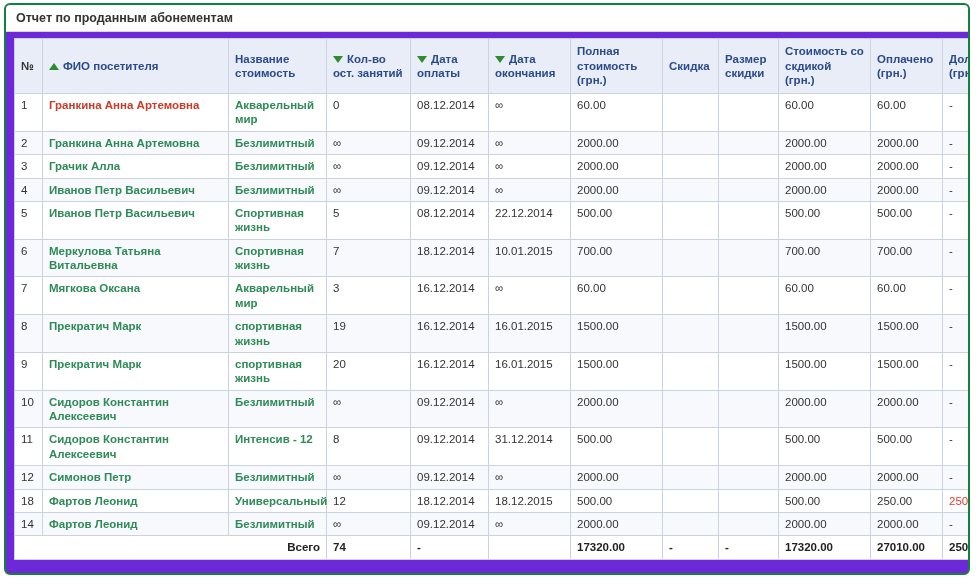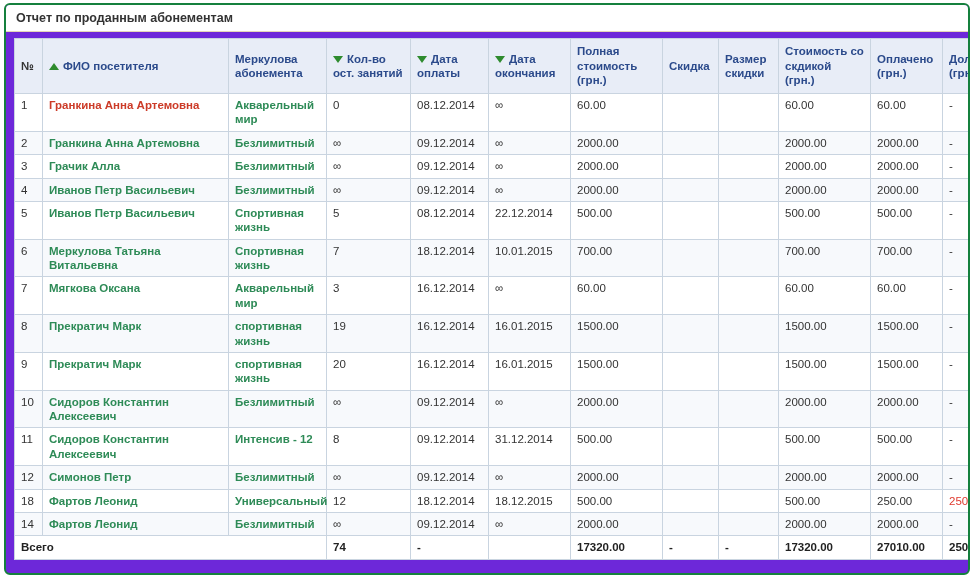--- a/index.html
+++ b/index.html
@@ -105,21 +105,21 @@
     color: #e03a2f;
   }
   tfoot td {
     background: #ffffff;
     font-weight: bold;
     border: 1px solid #c9d4e0;
     font-size: 11.5px;
     color: #222222;
   }
   tfoot td.total-label {
-    text-align: left;
+    text-align: right;
   }
   .col-n { width: 28px; }
   .col-fio { width: 186px; }
   .col-abon { width: 98px; }
   .col-kol { width: 84px; }
   .col-dop { width: 78px; }
   .col-dok { width: 82px; }
   .col-full { width: 92px; }
   .col-disc { width: 56px; }
   .col-discsize { width: 60px; }
@@ -146,21 +146,21 @@
           <col class="col-disc">
         <col class="col-discsize">
           <col class="col-cost">
           <col class="col-paid">
           <col class="col-debt">
       </colgroup>
       <thead>
         <tr>
           <th class="num-col"><span>№</span></th>
           <th><span class="sort-arrow up"></span><span>ФИО посетителя</span></th>
-          <th><span>Меркулова абонемента</span></th>
+          <th><span>Название стоимость</span></th>
           <th><span class="sort-arrow down"></span><span>Кол-во ост. занятий</span></th>
           <th><span class="sort-arrow down"></span><span>Дата оплаты</span></th>
           <th><span class="sort-arrow down"></span><span>Дата окончания</span></th>
           <th><span>Полная стоимость (грн.)</span></th>
           <th><span>Скидка</span></th>
           <th><span>Размер скидки</span></th>
           <th><span>Стоимость со скдикой (грн.)</span></th>
           <th><span>Оплачено (грн.)</span></th>
           <th><span>Долг (грн.)</span></th>
         </tr>

